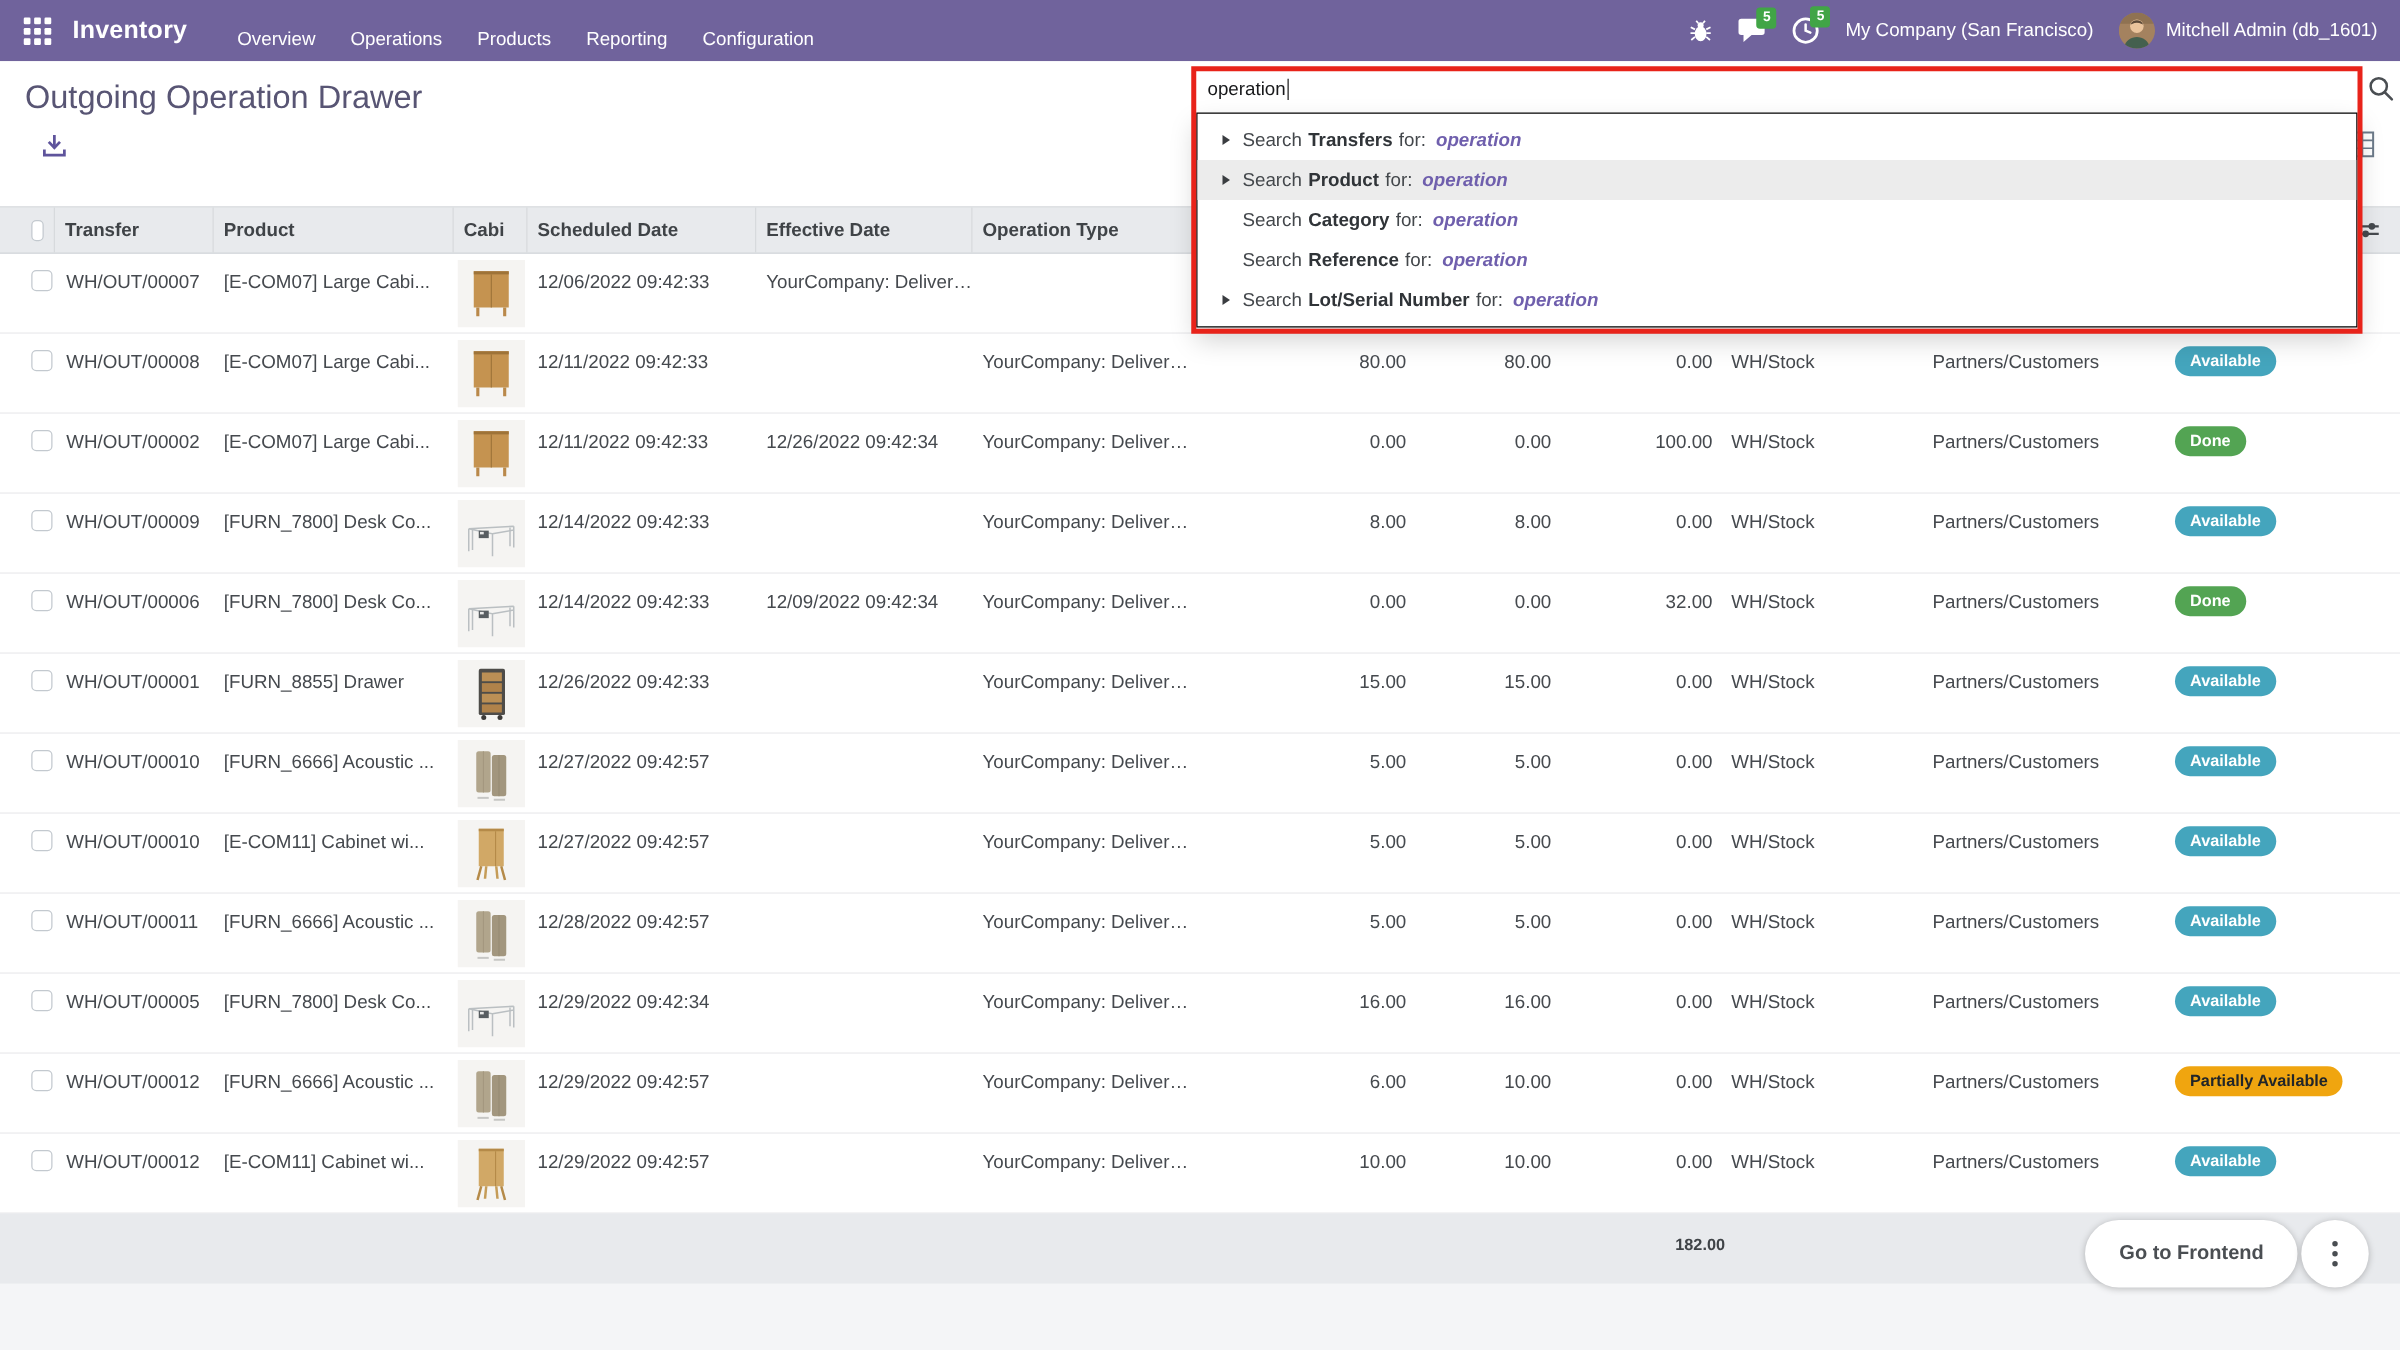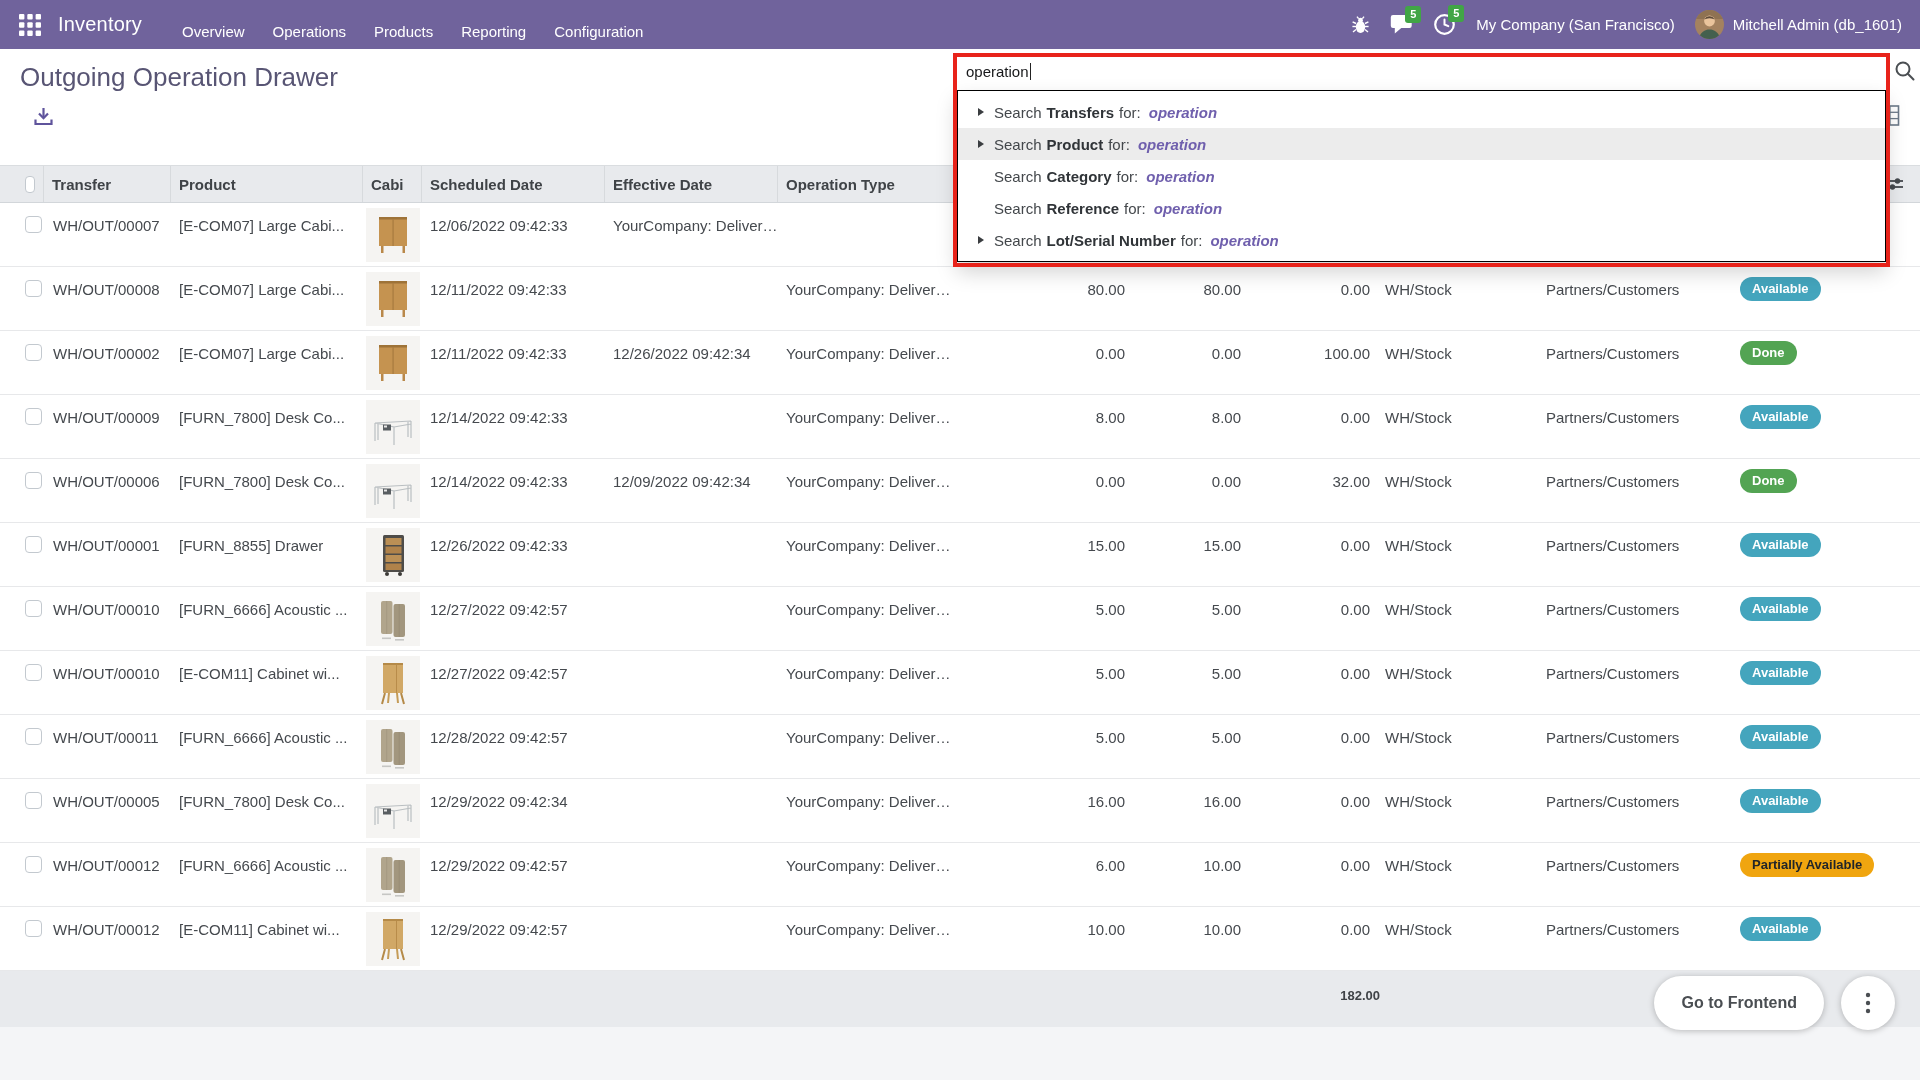--- a/index.html
+++ b/index.html
@@ -4,21 +4,21 @@
 <style>
   * { margin:0; padding:0; box-sizing:border-box; }
   html,body { width:1920px; height:1080px; overflow:hidden; background:#fff; }
   body { font-family:"Liberation Sans", sans-serif; }
   .screen { position:relative; width:1920px; height:1080px; background:#fff; overflow:hidden; }
 
   
   .navbar { position:absolute; top:0; left:0; right:0; height:49px;
     background:var(--nav-bg,#70639c); color:#fff; display:flex; align-items:center; padding:0 18px; }
   .apps-btn { width:24px; height:24px; margin-right:16px; cursor:pointer; display:flex; }
-  .brand { font-size:20px; font-weight:400; margin-right:26px; letter-spacing:.2px; cursor:pointer;text-align:center; }
+  .brand { font-size:20px; font-weight:700; margin-right:26px; letter-spacing:.2px; cursor:pointer;text-align:center; }
   .nav-menu { display:flex; height:49px;margin-top:13px; }
   .nav-menu-item { padding:0 14px; line-height:49px; font-size:15px; cursor:pointer; white-space:nowrap; }
   .nav-right { margin-left:auto; display:flex; align-items:center; gap:20px; font-size:15px; }
   .nav-icon { position:relative; display:flex; align-items:center; cursor:pointer; }
   .count-badge { position:absolute; top:-8px; left:15px; background:var(--count-badge-green,#41a546);
     color:#fff; font-size:11px; font-weight:bold; line-height:13px; padding:2px 5px; border-radius:3px; }
   .company { cursor:pointer; white-space:nowrap; }
   .user { display:flex; align-items:center; gap:9px; cursor:pointer; white-space:nowrap; }
   .avatar { width:29px; height:29px; border-radius:50%; overflow:hidden; display:flex; }
 
@@ -53,21 +53,21 @@
   .badge-available { background:var(--status-available,#44a5bd); }
   .badge-done { background:var(--status-done,#53a453); }
   .badge-partial { background:var(--status-partial,#f0a50f); color:#212529; }
 
   .footer-band { position:relative; height:56px; background:#e8eaed; }
   .footer-total { position:absolute; left:1251px; width:129px; top:17px; text-align:right;
     font-size:13px; font-weight:bold; color:#3f4347; }
   .bottom-strip { height:59px; background:#f4f5f7; }
 
   
-  .frontend-pill { position:absolute; right:25px; top:5px; display:flex; gap:17px; z-index:5; }
+  .frontend-pill { position:absolute; right:25px; top:5px; display:flex; gap:3px; z-index:5; }
   .frontend-btn { height:54px; background:#fff; border:none; border-radius:27px; padding:0 27px;
     font-family:inherit; font-size:16px; font-weight:bold; color:#4a4e52;
     box-shadow:0 1px 6px rgba(0,0,0,.25); cursor:pointer; }
   .kebab-btn { width:54px; height:54px; background:#fff; border:none; border-radius:50%;
     box-shadow:0 1px 6px rgba(0,0,0,.25); cursor:pointer; display:flex; align-items:center; justify-content:center; }
 
   
   .search-input-zone { position:absolute; left:953px; top:53px; width:937px; height:37px; background:#fff;
     z-index:30; display:flex; align-items:center; padding-left:13px; font-size:15px; color:#17181a; cursor:text; }
   .text-caret { display:inline-block; width:1px; height:17px; background:#222; margin-left:1px; }

